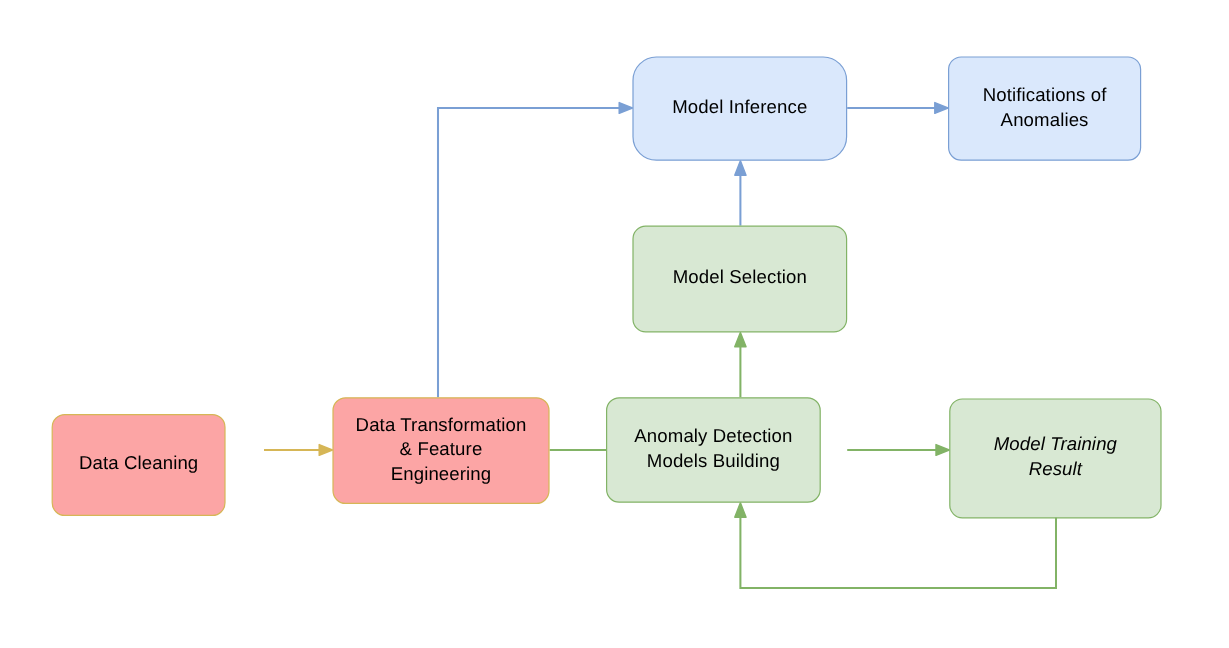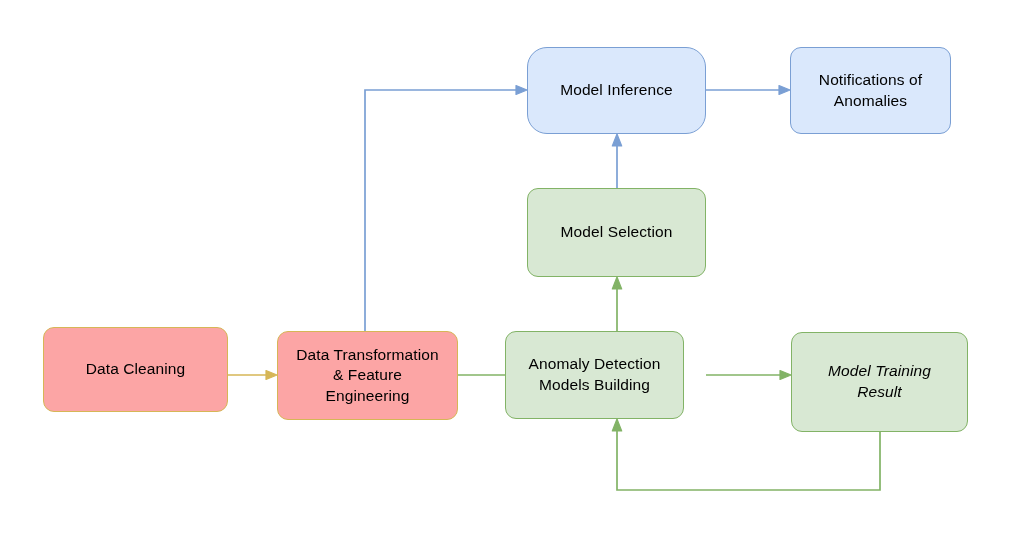--- a/index.html
+++ b/index.html
@@ -99,21 +99,21 @@
       <path d="M 365 331 L 365 90 L 519 90" stroke="#7a9fd4" stroke-width="1.7" fill="none" stroke-linejoin="miter"></path>
       <path d="M 527 90 L 516 85.5 L 516 94.5 Z" fill="#7a9fd4" stroke="#7a9fd4" stroke-width="1.2" stroke-linejoin="round"></path>
     </g>
 
     <g>
       <path d="M 880 419 L 880 490 L 617 490 L 617 428" stroke="#82b366" stroke-width="1.7" fill="none" stroke-linejoin="miter"></path>
       <path d="M 617 419 L 612.3 431 L 621.7 431 Z" fill="#82b366" stroke="#82b366" stroke-width="1.2" stroke-linejoin="round"></path>
     </g>
   </svg>
 
-  <div class="node n-yellow" style="left:43px; top:327px; width:185px; height:85px;">
+  <div class="node n-yellow" style="left:43px; top:345px; width:145px; height:85px;">
     <span class="node-label">Data Cleaning</span>
   </div>
 
   <div class="node n-yellow" style="left:277px; top:331px; width:181px; height:89px;">
     <span class="node-label">Data Transformation
 &amp; Feature
 Engineering</span>
   </div>
 
   <div class="node n-green" style="left:505px; top:331px; width:179px; height:88px;">

